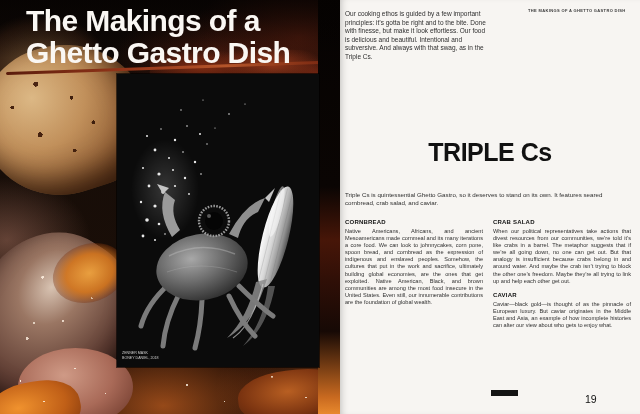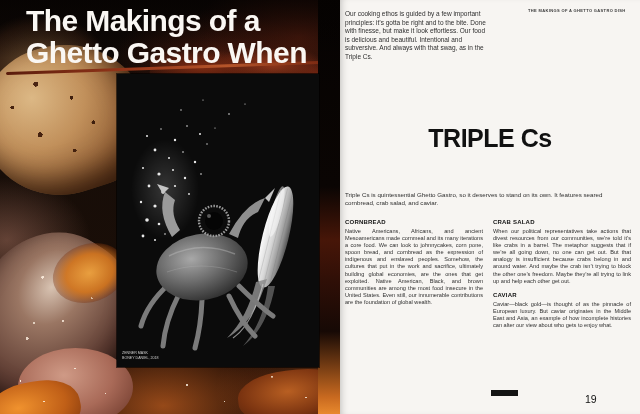--- a/index.html
+++ b/index.html
@@ -86,21 +86,21 @@
   .s36{transform:scale(.36);}
   .s40{transform:scale(.40);letter-spacing:.9px;}
   .s42{transform:scale(.42);letter-spacing:.6px;}
 
   
   .page-right{position:absolute;left:340px;top:0;width:300px;height:414px;background:#f7f5f2;
     color:#262626;box-shadow:inset 6px 0 10px -7px rgba(0,0,0,.35);}
   .running-header{position:absolute;left:188px;top:3px;color:#3a3a3a;font-weight:700;}
   .intro{position:absolute;left:5px;top:10px;width:142px;margin:0;
     font-size:6.5px;line-height:1.32;color:#2e2e2e;}
-  .section-title{position:absolute;left:0;top:124px;width:100%;margin:0;text-align:center;
+  .section-title{position:absolute;left:0;top:138px;width:100%;margin:0;text-align:center;
     font-size:25px;font-weight:700;letter-spacing:-.5px;color:#111;}
   .lede{position:absolute;left:5px;top:191px;width:287px;margin:0;
     font-size:6.2px;line-height:1.3;color:#2e2e2e;}
   .columns{position:absolute;left:5px;top:219px;width:287px;display:flex;gap:10px;}
   .col{width:138px;}
   .col h3{margin:0 0 3px 0;font-size:6px;letter-spacing:.2px;color:#111;}
   .col h3.mt{margin-top:7px;}
   .col p{margin:0;font-size:5.6px;line-height:1.27;text-align:justify;color:#303030;}
   .continued{position:absolute;left:151px;top:390px;background:#141414;color:#fff;
     width:27px;height:6px;overflow:hidden;}
@@ -122,21 +122,21 @@
       <div class="art knuckle"></div>
       <div class="art leg-bl"></div>
       <div class="art frag-br"></div>
       <div class="art strip-right"></div>
       <div class="art salt"></div>
       <div class="art shade-top"></div>
     </div>
 
     <h1 class="title">
       <span>The Makings of a</span>
-      <span>Ghetto Gastro When</span>
+      <span>Ghetto Gastro Dish</span>
     </h1>
 
     <figure class="inset">
       <svg width="202" height="293" viewBox="0 0 202 293">
         <defs>
           <radialGradient id="gBody" cx="40%" cy="35%" r="75%">
             <stop offset="0%" stop-color="#a8a8a8"></stop>
               <stop offset="45%" stop-color="#6e6e6e"></stop>
               <stop offset="100%" stop-color="#232323"></stop>
           </radialGradient>

